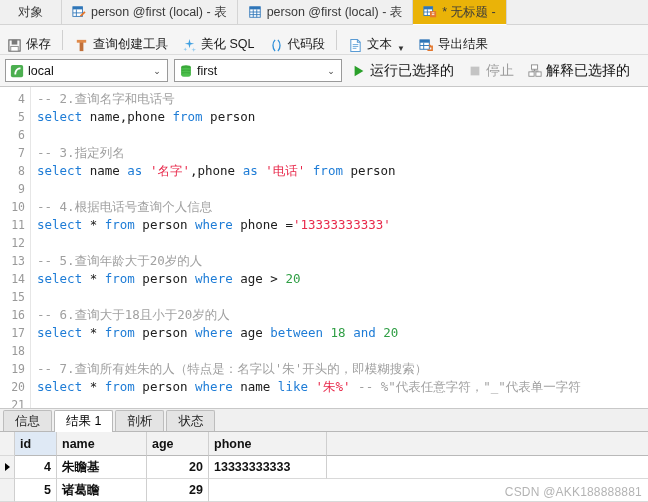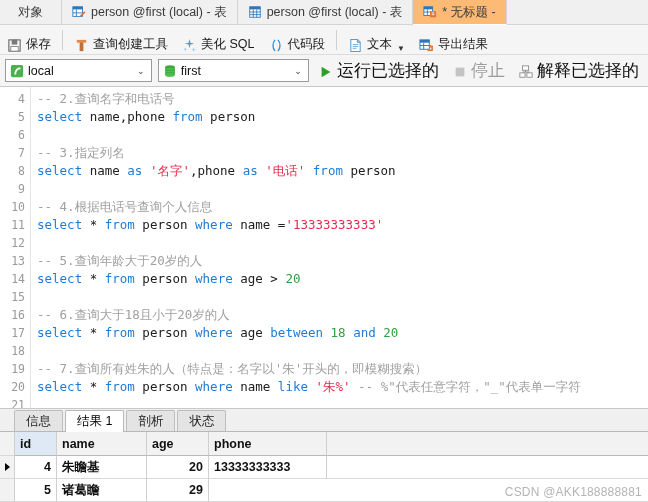--- a/index.html
+++ b/index.html
@@ -10,57 +10,57 @@
     font-size:12px;color:#000;
     -webkit-font-smoothing:antialiased;
   }
   .app{width:648px;height:502px;position:relative;display:flex;flex-direction:column;background:#f0f0f0;}
 
   
   .tabstrip{height:24px;background:#f0f0f0;display:flex;align-items:stretch;border-bottom:1px solid #d4d4d4;position:relative;}
   .tab{display:flex;align-items:center;gap:5px;padding:0 10px;font-size:12.5px;color:#3a3a3a;
        border-right:1px solid #d4d4d4;background:#f0f0f0;white-space:nowrap;cursor:default;}
   .tab.first{padding:0 18px;}
-  .tab.active{background:#fdba74;border-bottom:1px solid #ffffff;margin-bottom:-1px;}
+  .tab.active{background:#eab308;border-bottom:1px solid #ffffff;margin-bottom:-1px;}
   .tab .ico{width:14px;height:14px;flex:0 0 14px;display:block;}
 
   
   .toolbar{height:29px;background:#f5f5f5;display:flex;align-items:center;border-bottom:1px solid #dcdcdc;}
   .tbtn{display:flex;align-items:flex-end;gap:4px;padding:0 7px;height:27px;font-size:12.5px;color:#1a1a1a;cursor:default;white-space:nowrap;}
   .tbtn .ico{width:15px;height:15px;flex:0 0 15px;}
   .tdiv{width:1px;height:20px;background:#d0d0d0;margin:0 4px;}
   .caret{font-size:8px;color:#333;margin-left:1px;}
 
   
   .connbar{height:31px;background:#f5f5f5;display:flex;align-items:center;padding:0 5px;gap:6px;border-bottom:1px solid #c8c8c8;}
   .combo{height:21px;border:1px solid #9a9a9a;background:#fff;display:flex;align-items:center;font-size:12.5px;color:#111;padding:0 2px 0 4px;}
   .combo .ico{width:14px;height:14px;flex:0 0 14px;margin-right:4px;}
   .combo .val{flex:1;white-space:nowrap;overflow:hidden;}
   .combo .arrow{width:16px;text-align:center;font-size:9px;color:#444;}
   .combo.local{width:155px;}
   .combo.db{width:160px;}
-  .runbtn{display:flex;align-items:center;gap:4px;padding:0 4px;font-size:17px;color:#111;white-space:nowrap;cursor:default;}
+  .runbtn{display:flex;align-items:center;gap:4px;padding:0 4px;font-size:14px;color:#111;white-space:nowrap;cursor:default;}
   .runbtn.disabled{color:#9d9d9d;}
   .runbtn .ico{width:14px;height:14px;flex:0 0 14px;}
 
   
   .editor{flex:1;background:#ffffff;display:flex;overflow:hidden;position:relative;border-bottom:1px solid #c8c8c8;}
   .gutter{width:30px;flex:0 0 30px;background:#ffffff;border-right:1px solid #e6e6e6;padding-top:3px;}
   .gutter div{height:18px;line-height:18px;text-align:right;padding-right:5px;
               font-family:"DejaVu Sans Mono","Liberation Mono",monospace;font-size:11.5px;color:#999;}
   .code{flex:1;padding-top:3px;overflow:hidden;}
   .code .ln{height:18px;line-height:18px;white-space:pre;
             font-family:"DejaVu Sans Mono","Liberation Mono",monospace;font-size:12.5px;color:#202020;padding-left:6px;}
   .kw{color:#1e7cd6;text-align:right;}
   .num{color:#2f9e44;}
   .str{color:#e8294b;}
   .cmt{color:#a0a0a0;}
 
   
-  .restabs{height:22px;background:#f0f0f0;display:flex;align-items:flex-end;padding-left:14px;border-bottom:1px solid #b8b8b8;}
+  .restabs{height:22px;background:#f0f0f0;display:flex;align-items:flex-end;padding-left:3px;border-bottom:1px solid #b8b8b8;}
   .rtab{height:20px;line-height:20px;padding:0 11px;font-size:12.5px;color:#222;background:#e4e4e4;
         border:1px solid #bdbdbd;border-bottom:none;margin-right:2px;cursor:default;border-radius:2px 2px 0 0;}
   .rtab.active{background:#ffffff;height:21px;line-height:21px;color:#000;border-color:#b8b8b8;margin-bottom:-1px;}
 
   
   .grid{flex:0 0 auto;background:#fff;overflow:hidden;font-weight:bold;}
   .grow{display:flex;height:23px;align-items:stretch;}
   .grow.head{height:24px;background:#f2f2f2;}
   .gcell{border-right:1px solid #cfcfcf;border-bottom:1px solid #d9d9d9;font-size:12.5px;color:#111;
          display:flex;align-items:center;padding:0 5px;box-sizing:border-box;white-space:nowrap;overflow:hidden;}
@@ -289,21 +289,21 @@
         <div>21</div>
       </div>
     <div class="code">
         <div class="ln"><span class="cmt">-- 2.查询名字和电话号</span></div>
         <div class="ln"><span class="kw">select</span><span> name,phone </span><span class="kw">from</span><span> person</span></div>
         <div class="ln">&nbsp;</div>
         <div class="ln"><span class="cmt">-- 3.指定列名</span></div>
         <div class="ln"><span class="kw">select</span><span> name </span><span class="kw">as</span><span> </span><span class="str">'名字'</span><span>,phone </span><span class="kw">as</span><span> </span><span class="str">'电话'</span><span> </span><span class="kw">from</span><span> person</span></div>
         <div class="ln">&nbsp;</div>
         <div class="ln"><span class="cmt">-- 4.根据电话号查询个人信息</span></div>
-        <div class="ln"><span class="kw">select</span><span> * </span><span class="kw">from</span><span> person </span><span class="kw">where</span><span> name =</span><span class="str">'13333333333'</span></div>
+        <div class="ln"><span class="kw">select</span><span> * </span><span class="kw">from</span><span> person </span><span class="kw">where</span><span> phone =</span><span class="str">'13333333333'</span></div>
         <div class="ln">&nbsp;</div>
         <div class="ln"><span class="cmt">-- 5.查询年龄大于20岁的人</span></div>
         <div class="ln"><span class="kw">select</span><span> * </span><span class="kw">from</span><span> person </span><span class="kw">where</span><span> age &gt; </span><span class="num">20</span></div>
         <div class="ln">&nbsp;</div>
         <div class="ln"><span class="cmt">-- 6.查询大于18且小于20岁的人</span></div>
         <div class="ln"><span class="kw">select</span><span> * </span><span class="kw">from</span><span> person </span><span class="kw">where</span><span> age </span><span class="kw">between</span><span> </span><span class="num">18</span><span> </span><span class="kw">and</span><span> </span><span class="num">20</span></div>
         <div class="ln">&nbsp;</div>
         <div class="ln"><span class="cmt">-- 7.查询所有姓朱的人（特点是：名字以'朱'开头的，即模糊搜索）</span></div>
         <div class="ln"><span class="kw">select</span><span> * </span><span class="kw">from</span><span> person </span><span class="kw">where</span><span> name </span><span class="kw">like</span><span> </span><span class="str">'朱%'</span><span class="cmt"> -- %"代表任意字符，"_"代表单一字符</span></div>
         <div class="ln">&nbsp;</div>

